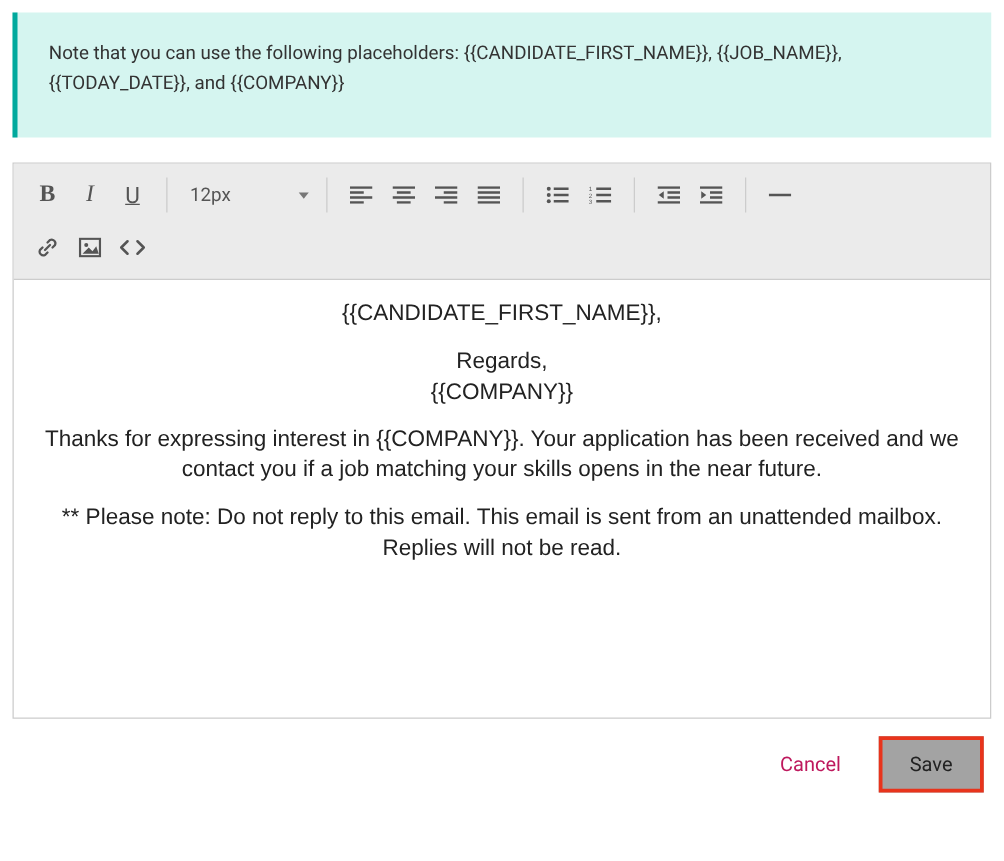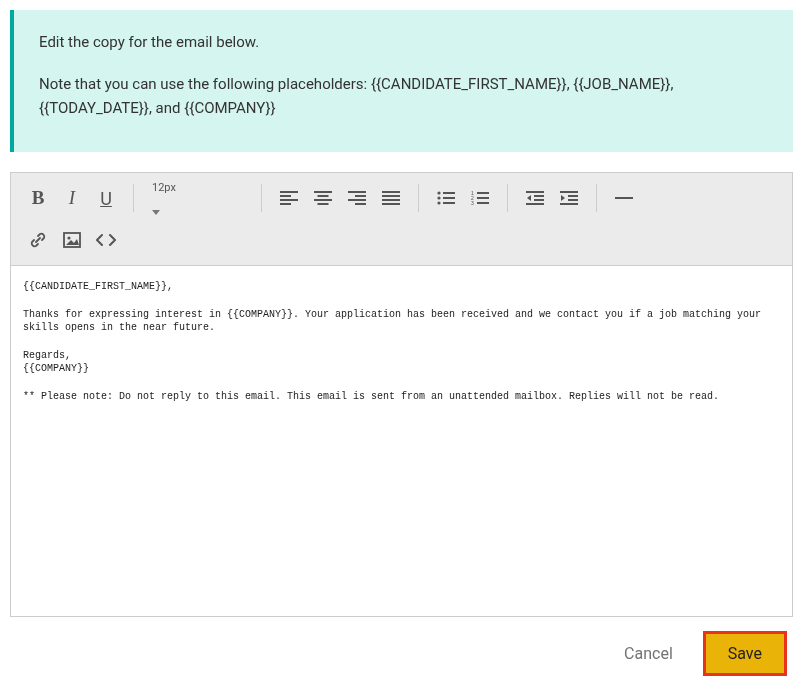--- a/index.html
+++ b/index.html
@@ -51,80 +51,79 @@
       justify-content: center;
       cursor: pointer;
       color: #555;
       font-size: 17px;
     }
     .bold { font-weight: 900; font-family: Georgia, serif; font-size: 19px; }
     .italic { font-style: italic; font-family: Georgia, serif; font-size: 19px; }
     .underline { text-decoration: underline; font-size: 18px; }
     .font-size-select {
       display: flex;
-      align-items: flex-start;
+      align-items: center;
       justify-content: space-between;
       width: 115px;
       height: 34px;
       padding: 0 8px 0 12px;
       cursor: pointer;
-      font-size: 11px;
+      font-size: 15px;
       color: #555;
-      flex-direction: column;
     }
     .caret {
       width: 0; height: 0;
       border-left: 4px solid transparent;
       border-right: 4px solid transparent;
       border-top: 5px solid #777;
     }
     .tb-btn svg { display: block; }
 
     .editor-body {
       padding: 14px 12px;
       min-height: 350px;
-      font-size: 10px;
+      font-size: 18px;
       color: #222;
       line-height: 1.35;
-      font-family: Liberation Mono, monospace;
+      font-family: Liberation Sans, sans-serif;
+      text-align: center;
     }
     .editor-body p { margin-bottom: 14px; }
     .editor-body p:last-child { margin-bottom: 12px; }
 
     .actions {
       display: flex;
       justify-content: flex-end;
       padding: 14px 6px 0 0;
       gap: 18px;
       align-items: center;
     }
     .btn-cancel {
-      color: #737373;
+      color: #be185d;
       font-size: 16px;
       cursor: pointer;
       padding: 10px 12px;
     }
     .btn-save {
       border: 3px solid #e8341c;
       padding: 10px 22px;
       font-size: 16px;
       color: #222;
       cursor: pointer;
-      background: #eab308;
+      background: #a3a3a3;
     }
     .toolbar-row2-break {
       flex-basis: 100%;
       height: 0;
     }
   </style>
 </head>
 <body>
 
 <div class="info-banner">
-  <p>Edit the copy for the email below.</p>
   <p>Note that you can use the following placeholders: {{CANDIDATE_FIRST_NAME}}, {{JOB_NAME}}, {{TODAY_DATE}}, and {{COMPANY}}</p>
 </div>
 
 <div class="editor-container">
   <div class="toolbar">
 
     <div class="tb-group">
       <div class="tb-btn bold">B</div>
       <div class="tb-btn italic">I</div>
       <div class="tb-btn underline">U</div>
@@ -254,25 +253,25 @@
           <polyline points="6,2 1,7 6,12" fill="none" stroke="#555" stroke-width="2" stroke-linecap="round" stroke-linejoin="round"></polyline>
           <polyline points="14,2 19,7 14,12" fill="none" stroke="#555" stroke-width="2" stroke-linecap="round" stroke-linejoin="round"></polyline>
         </svg>
       </div>
     </div>
 
   </div>
 
   <div class="editor-body">
     <p>{{CANDIDATE_FIRST_NAME}},</p>
-    <p>Thanks for expressing interest in {{COMPANY}}. Your application has been received and we contact you if a job matching your skills opens in the near future.</p>
     <p>
       <span>Regards,</span><br>
       <span>{{COMPANY}}</span>
     </p>
+    <p>Thanks for expressing interest in {{COMPANY}}. Your application has been received and we contact you if a job matching your skills opens in the near future.</p>
     <p>** Please note: Do not reply to this email. This email is sent from an unattended mailbox. Replies will not be read.</p>
   </div>
 </div>
 
 <div class="actions">
   <span class="btn-cancel">Cancel</span>
   <span class="btn-save">Save</span>
 </div>
 
 </body></html>

